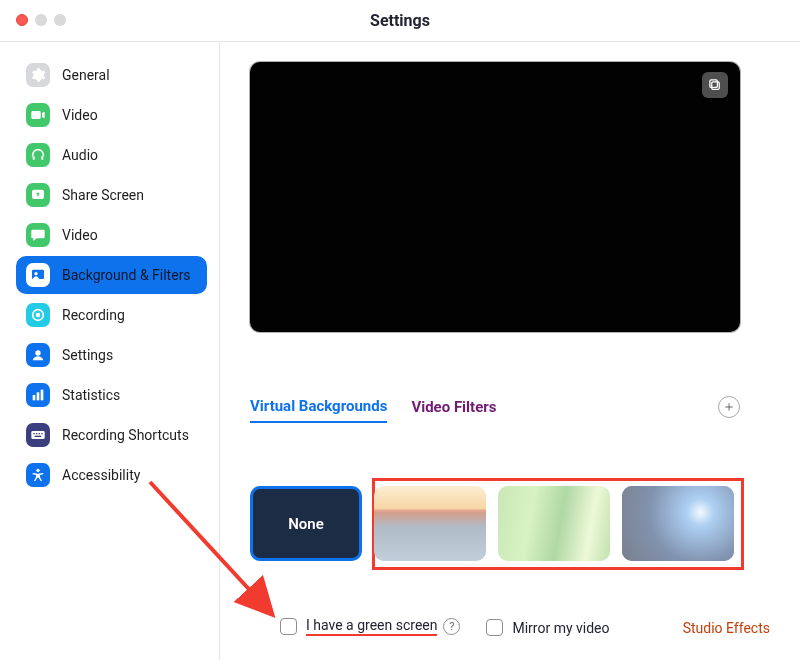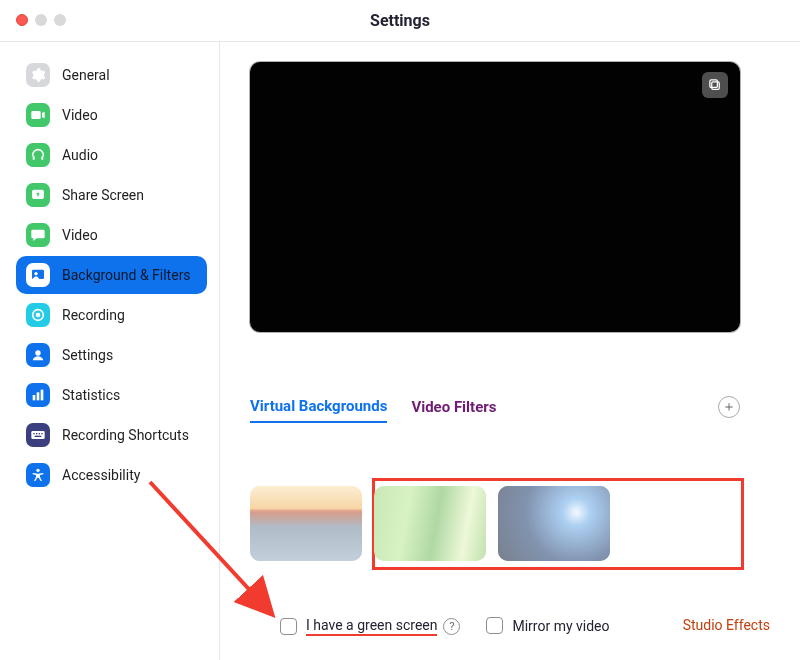--- a/index.html
+++ b/index.html
@@ -36,21 +36,21 @@
 .thumbs-wrap { margin-top:18px; position:relative; width:490px; }
 .thumbs-hl { position:absolute; left:122px; top:-8px; width:372px; height:92px; border:3px solid #f23b2f; pointer-events:none; }
 .thumbs { display:flex; gap:12px; }
 .thumb { width:112px; height:75px; border-radius:10px; overflow:hidden; position:relative; cursor:pointer; }
 .thumb-none { background:#1c2c44; display:flex; align-items:center; justify-content:center; color:#fff; font-weight:600; font-size:15px; border:3px solid #0e72ed; }
 .thumb-bridge { background:linear-gradient(180deg,#f8e0b0 0%,#f0b45c 30%,#d86b3a 32%,#b24f2e 35%,#6f8599 55%,#91a9bd 100%); }
 .thumb-grass { background:linear-gradient(100deg,#9ed479 0%,#b8e793 30%,#6fb85a 55%,#dff3b8 80%,#8ec96e 100%); }
 .thumb-space { background:radial-gradient(circle at 70% 35%,#e8f4ff 0%,#6aa9e8 15%,#1b3b6e 55%,#0b1830 100%); }
 .thumb-fade::after { content:""; position:absolute; inset:0; background:rgba(255,255,255,.45); }
 
-.bottom { position:absolute; left:30px; right:30px; bottom:24px; display:flex; align-items:flex-start; }
+.bottom { position:absolute; left:30px; right:30px; bottom:24px; display:flex; align-items:flex-end; }
 .cbx { width:17px; height:17px; border:1.5px solid #8e8e8e; border-radius:4px; background:#fff; cursor:pointer; margin-right:9px; }
 .lbl { font-size:14px; }
 .help { width:17px; height:17px; border:1.2px solid #8e8e8e; border-radius:50%; font-size:11px; color:#6b6b6b; display:inline-flex; align-items:center; justify-content:center; margin-left:6px; }
 .gs-underline { border-bottom:2px solid #f23b2f; padding-bottom:1px; }
 .bottom .right { margin-left:auto; color:#c2410c; font-size:14px; cursor:pointer; }
 
 .arrow { position:absolute; pointer-events:none; }
 </style>
 </head>
 <body>
@@ -189,20 +189,23 @@
       <div class="tabs">
         <div class="tab active">Virtual Backgrounds</div>
         <div class="tab">Video Filters</div>
         <div class="spacer"></div>
         <div class="add-btn">＋</div>
       </div>
 
       <div class="thumbs-wrap">
         <div class="thumbs-hl"></div>
         <div class="thumbs">
+          <div class="thumb thumb-none">
+            <span>None</span>
+          </div>
           <div class="thumb thumb-bridge thumb-fade"></div>
           <div class="thumb thumb-grass thumb-fade"></div>
           <div class="thumb thumb-space thumb-fade"></div>
         </div>
       </div>
 
       <svg class="arrow" style="left:-90px; top:420px;" width="200" height="170" viewBox="0 0 200 170">
         <defs>
             <marker id="ah" markerWidth="11" markerHeight="11" refX="8" refY="5" orient="auto">
               <path d="M0 0L10 5L0 10z" fill="#f23b2f"></path>

